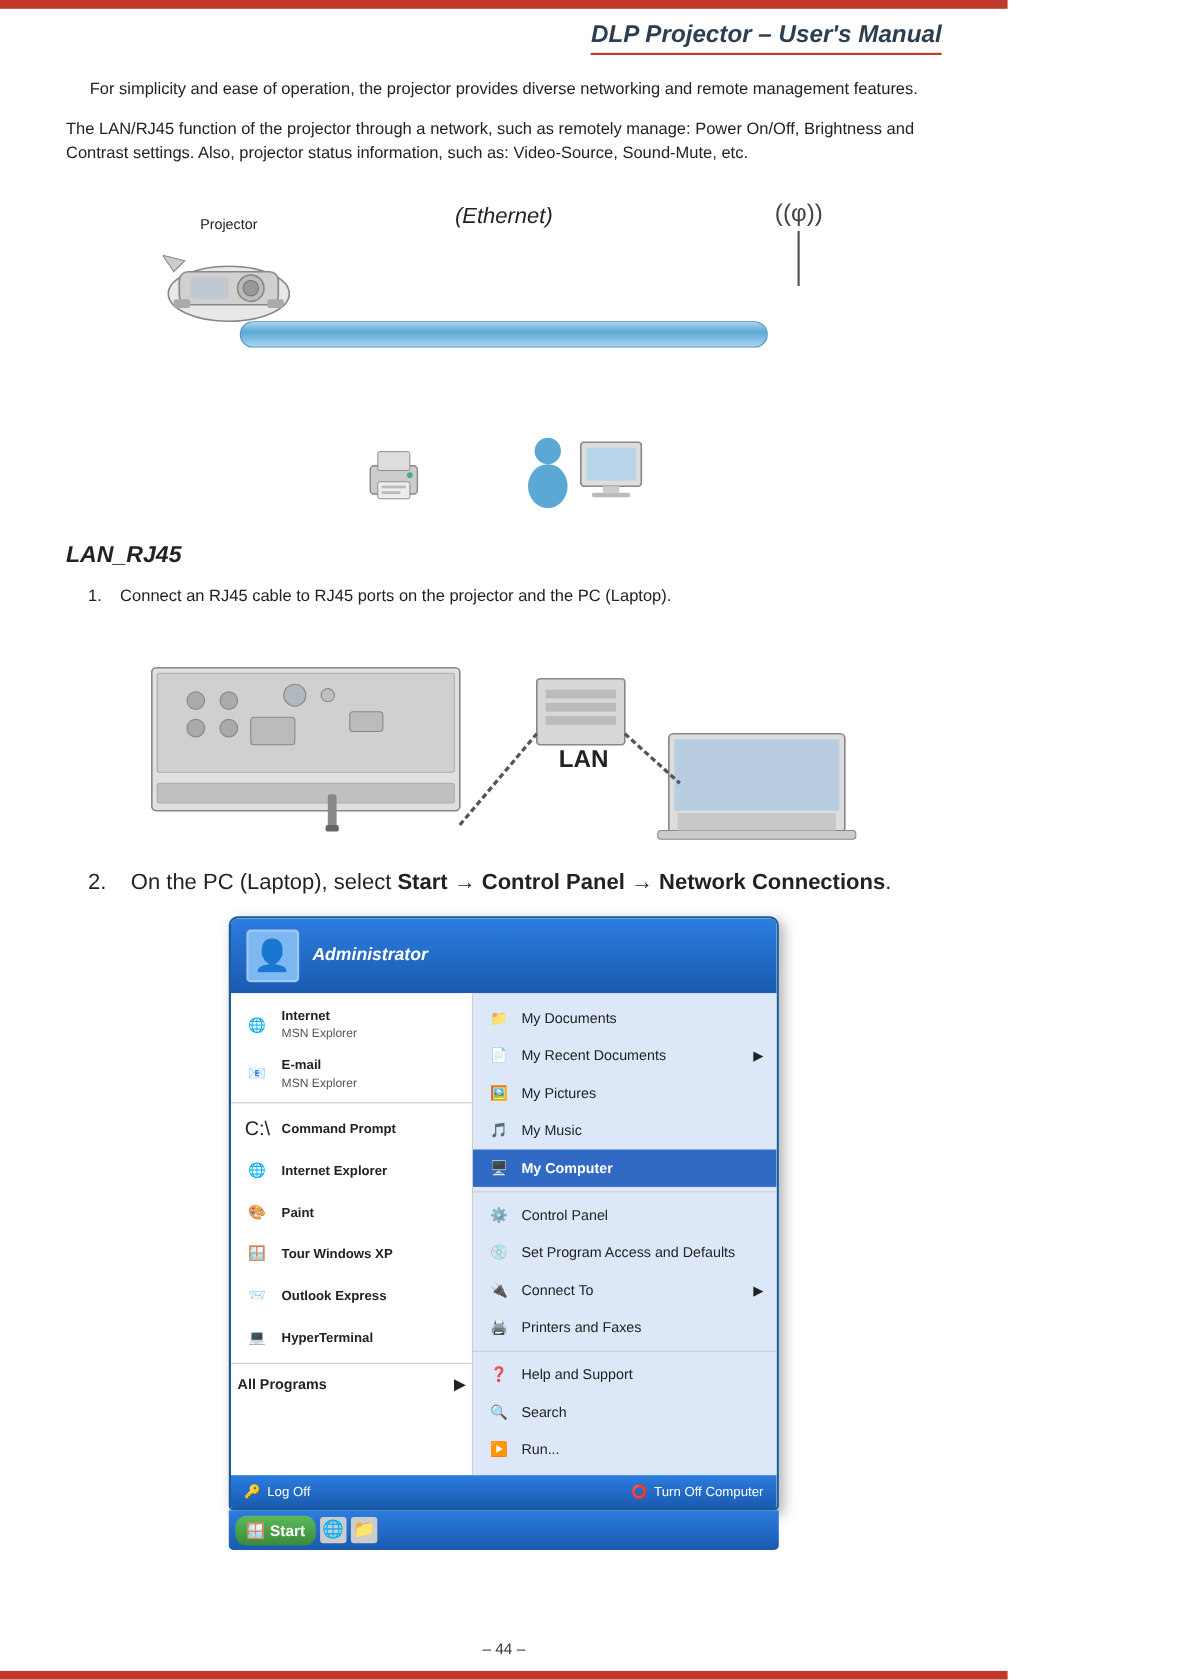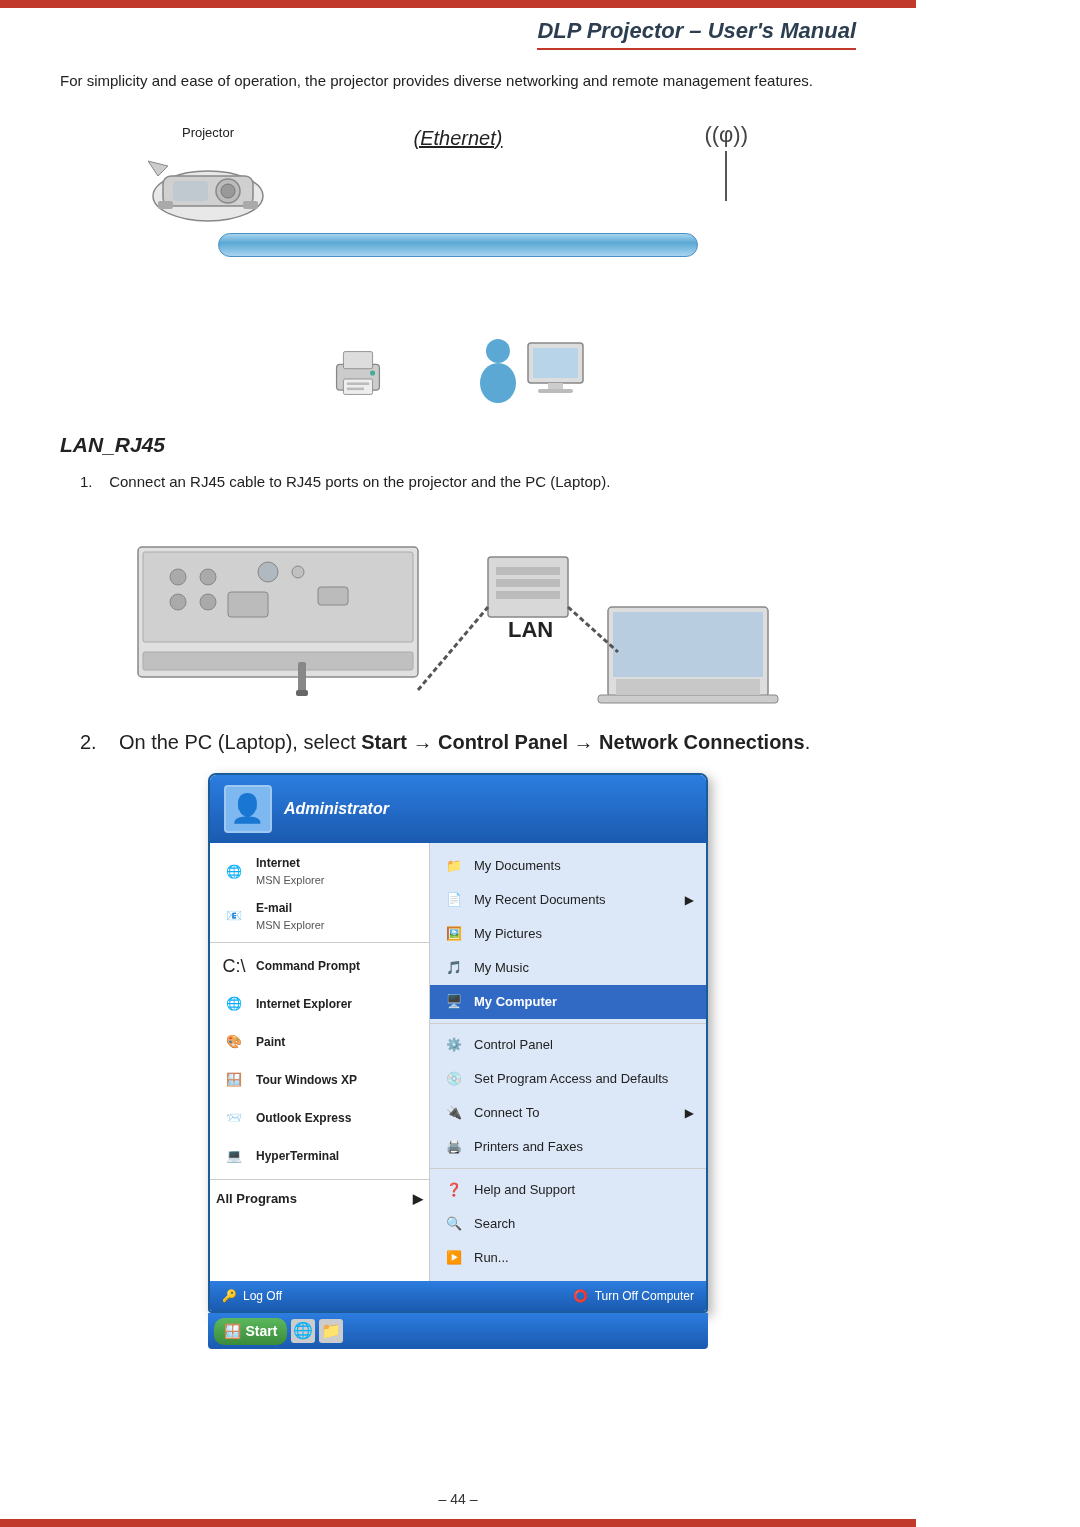--- a/index.html
+++ b/index.html
@@ -57,20 +57,21 @@
       position: absolute;
       top: 70px;
       left: 60px;
       right: 60px;
       font-size: 15px;
       line-height: 1.5;
       color: #222;
     }
     .intro-text {
       margin-bottom: 14px;
+      text-align: center;
     }
     .lan-text {
       margin-bottom: 16px;
     }
     
     .diagram-ethernet {
       display: flex;
       justify-content: center;
       align-items: center;
       margin: 20px auto;
@@ -80,29 +81,29 @@
     }
     .projector-box {
       position: absolute;
       left: 30px;
       top: 10px;
       text-align: center;
     }
     .projector-label {
       font-size: 13px;
       margin-bottom: 4px;
+      margin-top: 12px;
     }
     .ethernet-label {
       position: absolute;
       left: 50%;
       transform: translateX(-50%);
       top: 10px;
       font-size: 20px;
       font-style: italic;
-      text-decoration: underline;
     }
     .cable-bar {
       position: absolute;
       left: 100px;
       right: 100px;
       top: 120px;
       height: 24px;
       background: linear-gradient(180deg, #a8d4f0 0%, #5ba8d4 40%, #a8d4f0 100%);
       border-radius: 12px;
       border: 1.5px solid #4a90c4;
@@ -345,20 +346,21 @@
   <div class="top-bar"></div>
 
   <div class="header-title-area">
     <div class="header-title">DLP Projector – User's Manual</div>
     <div class="header-underline"></div>
   </div>
 
   <div class="content">
 
     <p class="intro-text">For simplicity and ease of operation, the projector provides diverse networking and remote management features.</p>
+    <p class="lan-text">The LAN/RJ45 function of the projector through a network, such as remotely manage: Power On/Off, Brightness and Contrast settings. Also, projector status information, such as: Video-Source, Sound-Mute, etc.</p>
 
     <div class="diagram-ethernet">
 
       <div class="projector-box">
         <div class="projector-label">Projector</div>
         <svg class="proj-svg" viewBox="0 0 120 80">
           <ellipse cx="60" cy="50" rx="55" ry="25" fill="#e8e8e8" stroke="#888" stroke-width="1.5"></ellipse>
           <rect x="15" y="30" width="90" height="30" rx="8" fill="#d0d0d0" stroke="#888" stroke-width="1.5"></rect>
           <circle cx="80" cy="45" r="12" fill="#bbb" stroke="#888" stroke-width="1.5"></circle>
           <circle cx="80" cy="45" r="7" fill="#999" stroke="#777"></circle>

